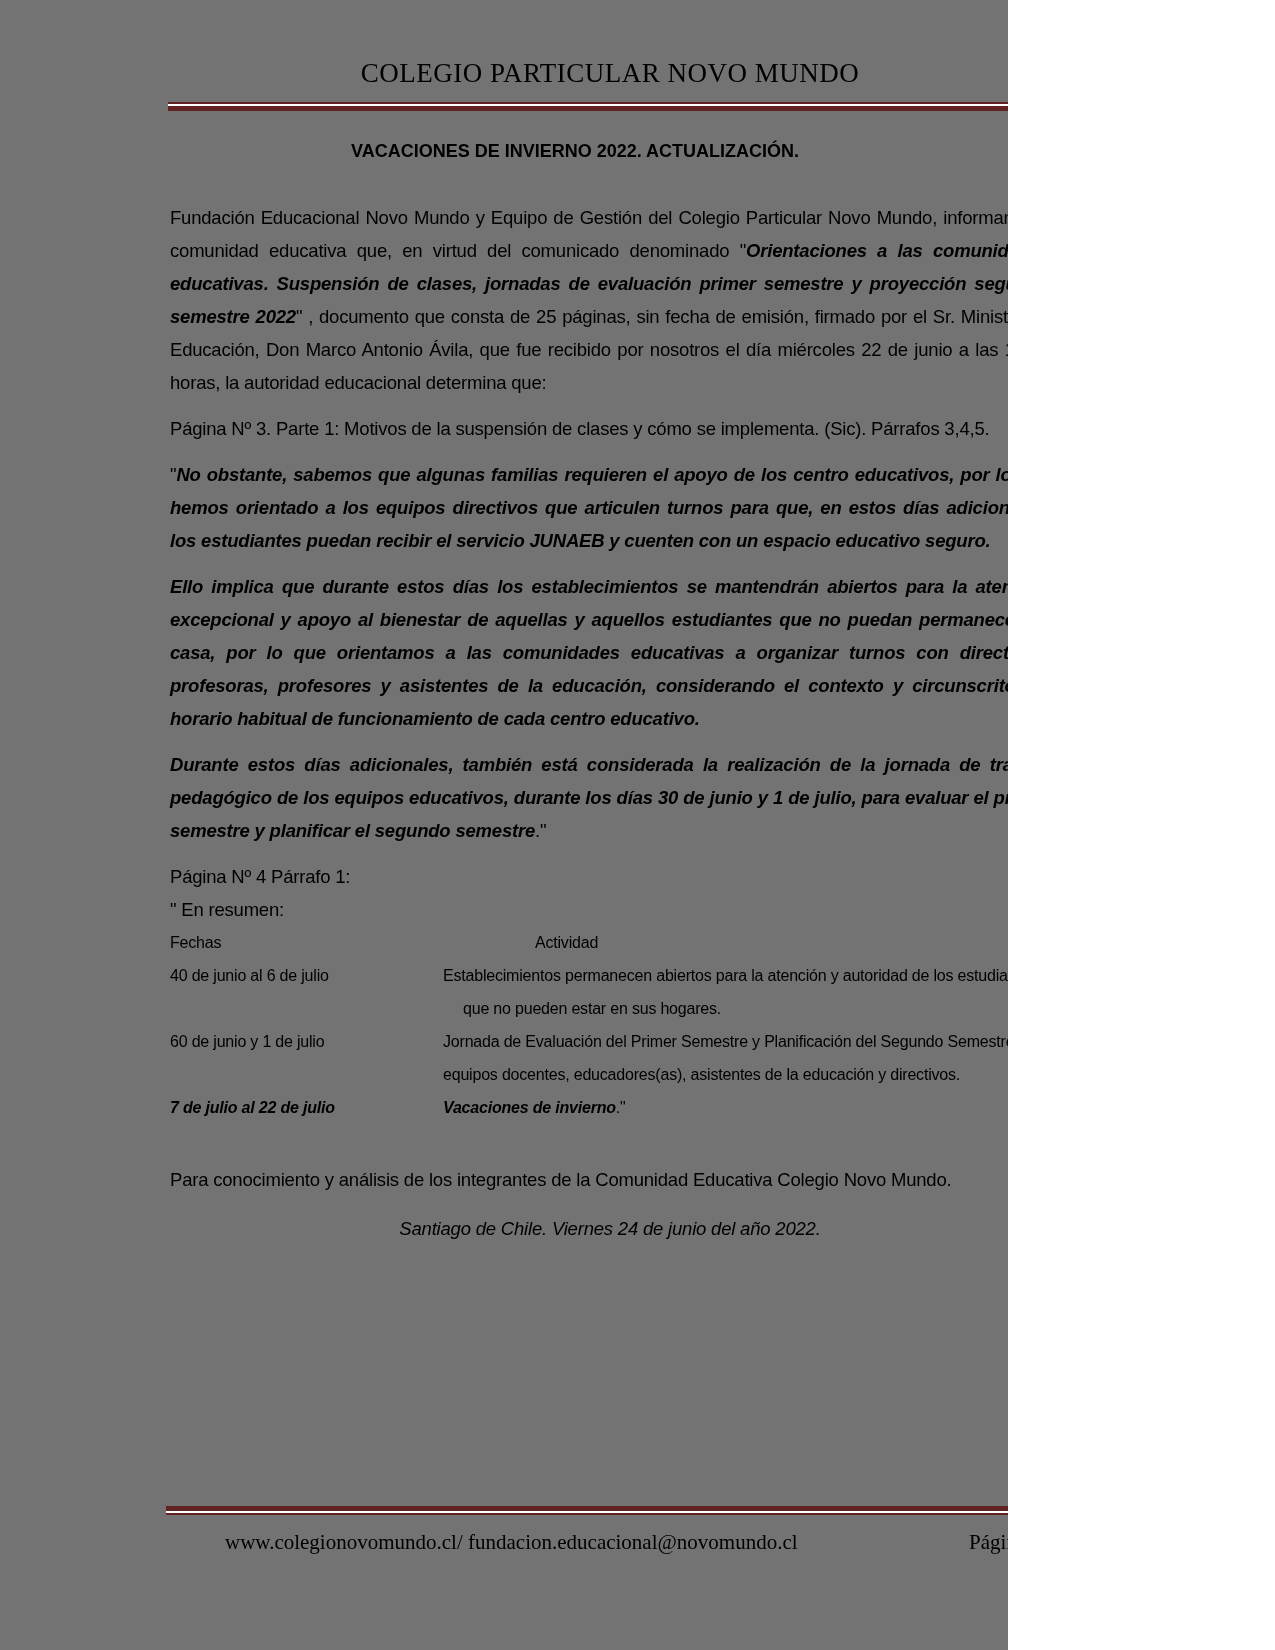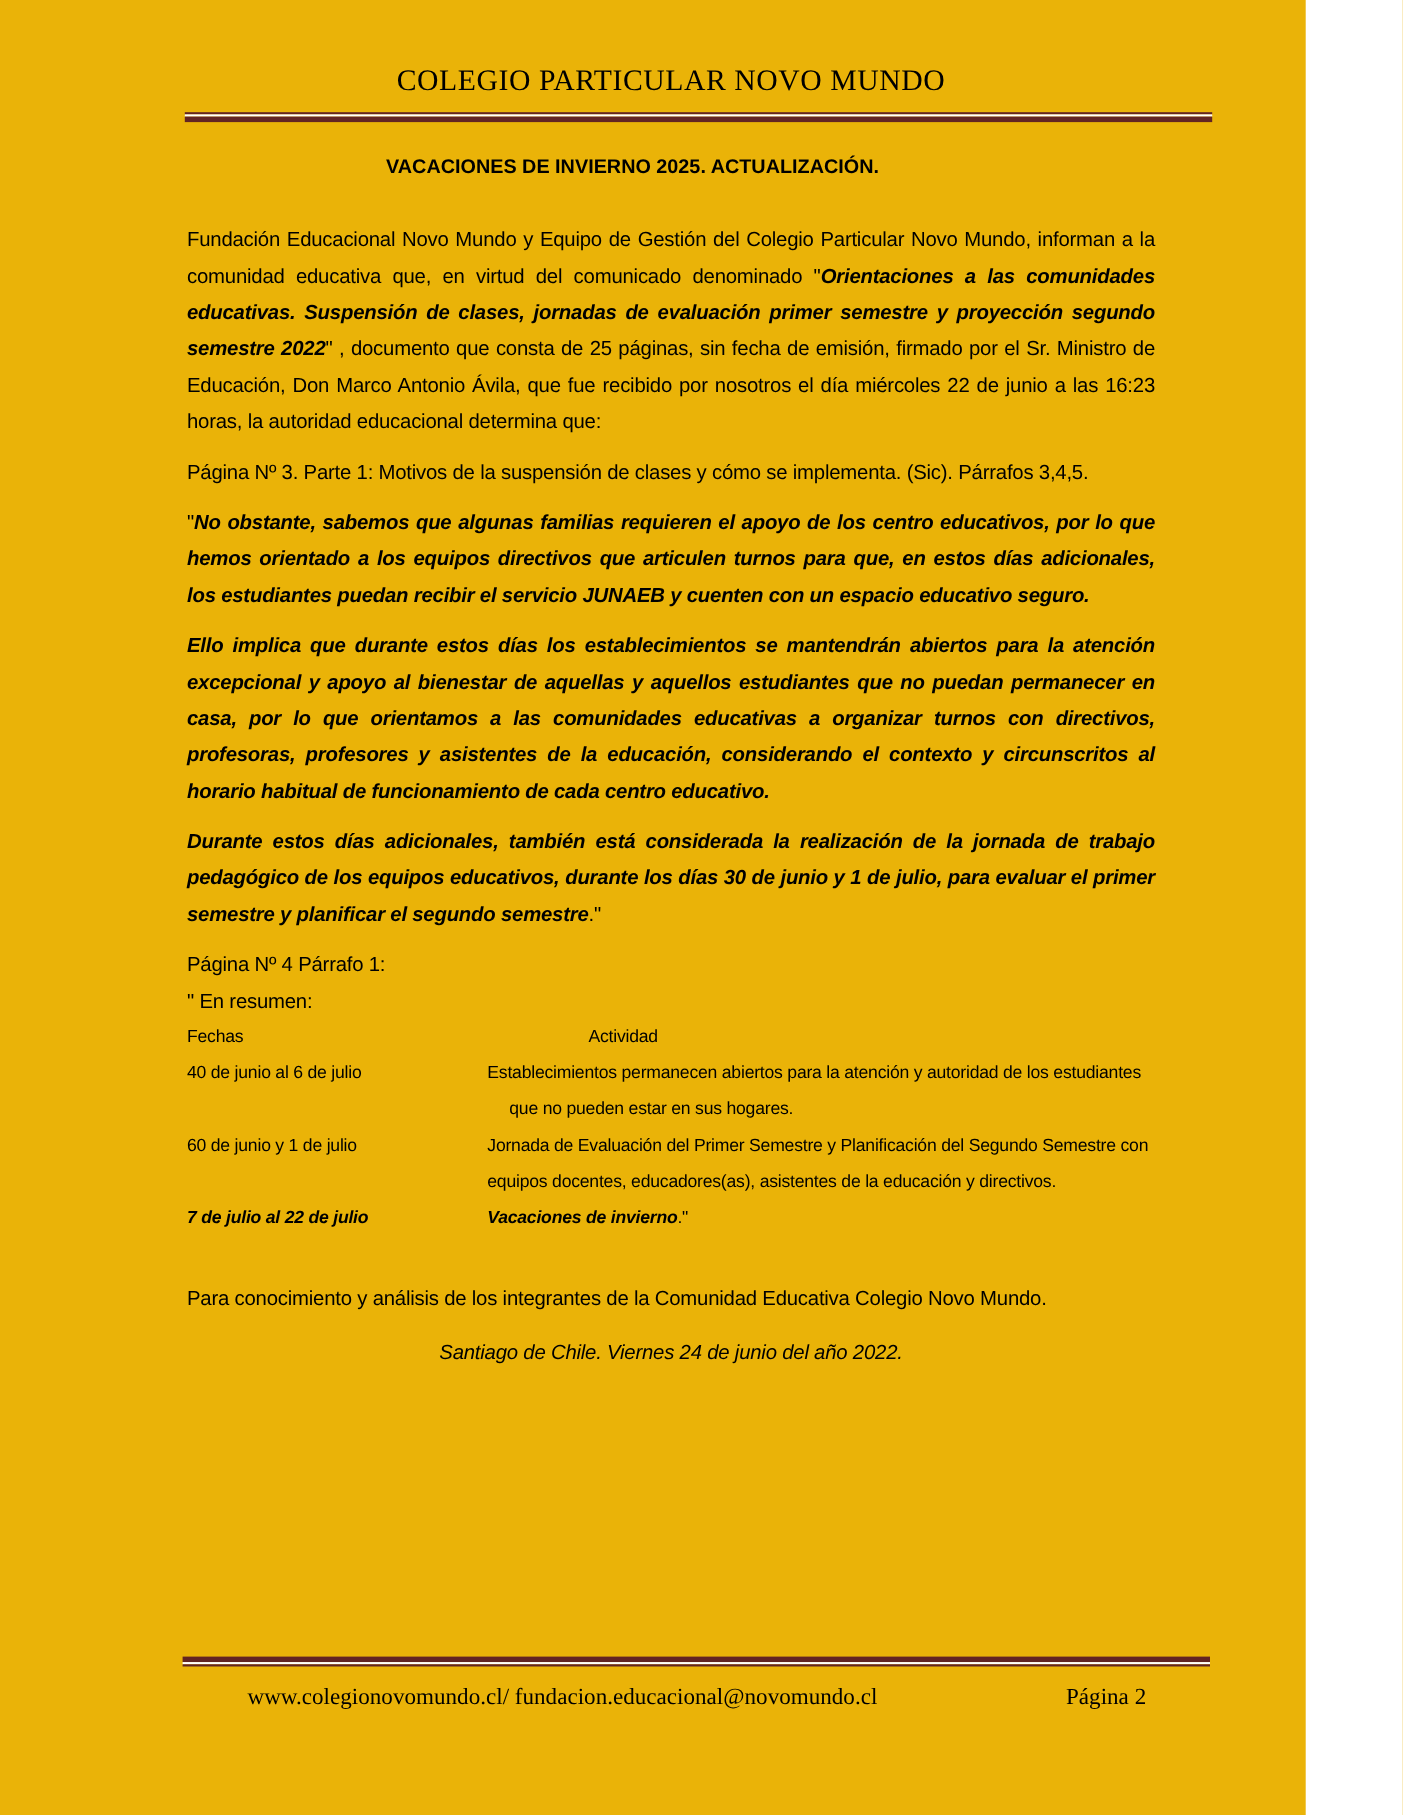--- a/index.html
+++ b/index.html
@@ -1,19 +1,19 @@
 <!DOCTYPE html>
 <html><head>
 <meta charset="utf-8">
 <style>
   html,body{margin:0;padding:0;background:#ffffff;}
   .page{
     position:relative;
-    width:1187px;height:1650px;
-    background:#eab308;
+    width:1008px;height:1650px;
+    background:#737373;
     color:#000000;
     font-family:"Liberation Sans", sans-serif;
     overflow:hidden;
   }
   .content{
     position:absolute;left:170px;top:0;width:880px;
   }
   
   .header-title{
     padding-top:56px;
@@ -85,21 +85,21 @@
   <div class="content">
 
     <div class="header-title">COLEGIO PARTICULAR NOVO MUNDO</div>
 
     <div class="rule header-rule">
       <div class="thin"></div>
       <div class="gap"></div>
       <div class="thick"></div>
     </div>
 
-    <div class="doc-title">VACACIONES DE INVIERNO 2025. ACTUALIZACIÓN.</div>
+    <div class="doc-title">VACACIONES DE INVIERNO 2022. ACTUALIZACIÓN.</div>
 
     <p class="para first"><span class="seg-r">Fundación Educacional Novo Mundo y Equipo de Gestión del Colegio Particular Novo Mundo, informan a la comunidad educativa que, en virtud del comunicado denominado "</span><span class="seg-bi">Orientaciones a las comunidades educativas. Suspensión de clases, jornadas de evaluación primer semestre y proyección segundo semestre 2022</span><span class="seg-r">" , documento que consta de 25 páginas, sin fecha de emisión, firmado por el Sr. Ministro de Educación, Don Marco Antonio Ávila, que fue recibido por nosotros el día miércoles  22 de junio a las 16:23 horas, la autoridad educacional determina que:</span></p>
 
     <p class="para"><span class="seg-r">Página Nº 3. Parte 1: Motivos de la suspensión de clases y cómo se implementa. (Sic). Párrafos 3,4,5.</span></p>
 
     <p class="para"><span class="seg-r">"</span><span class="seg-bi">No obstante, sabemos que algunas familias requieren el apoyo de los centro educativos, por lo que hemos orientado  a los equipos directivos que articulen turnos para que, en estos días adicionales, los estudiantes puedan recibir el servicio JUNAEB y cuenten con un espacio educativo seguro.</span></p>
 
     <p class="para"><span class="seg-bi">Ello implica que durante estos días los establecimientos se mantendrán abiertos para la atención excepcional y apoyo al bienestar de aquellas y aquellos estudiantes que no puedan permanecer en casa, por lo que orientamos a las comunidades educativas a organizar turnos con directivos, profesoras, profesores y asistentes de la educación, considerando el contexto y circunscritos al horario habitual de funcionamiento de cada centro educativo.</span></p>
 
     <p class="para"><span class="seg-bi">Durante estos días adicionales, también está considerada la realización de la jornada de trabajo pedagógico de los equipos educativos, durante los días 30 de junio y 1 de julio, para evaluar  el primer semestre y planificar el segundo semestre</span><span class="seg-r">."</span></p>

